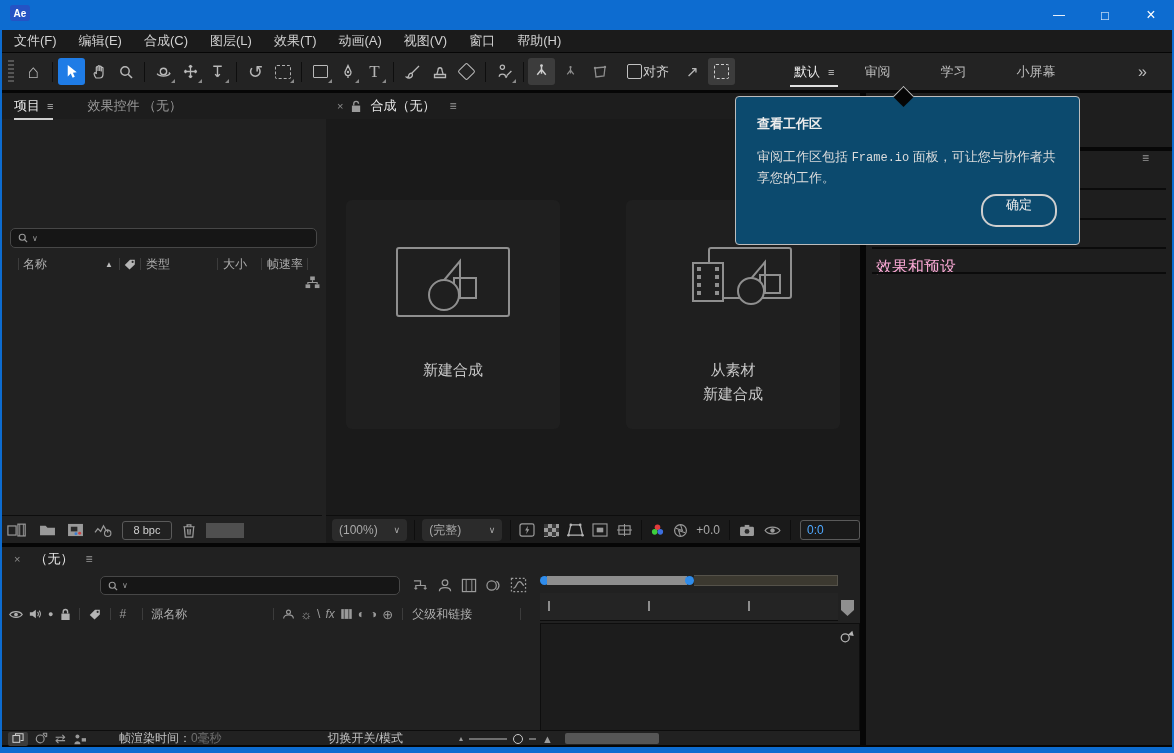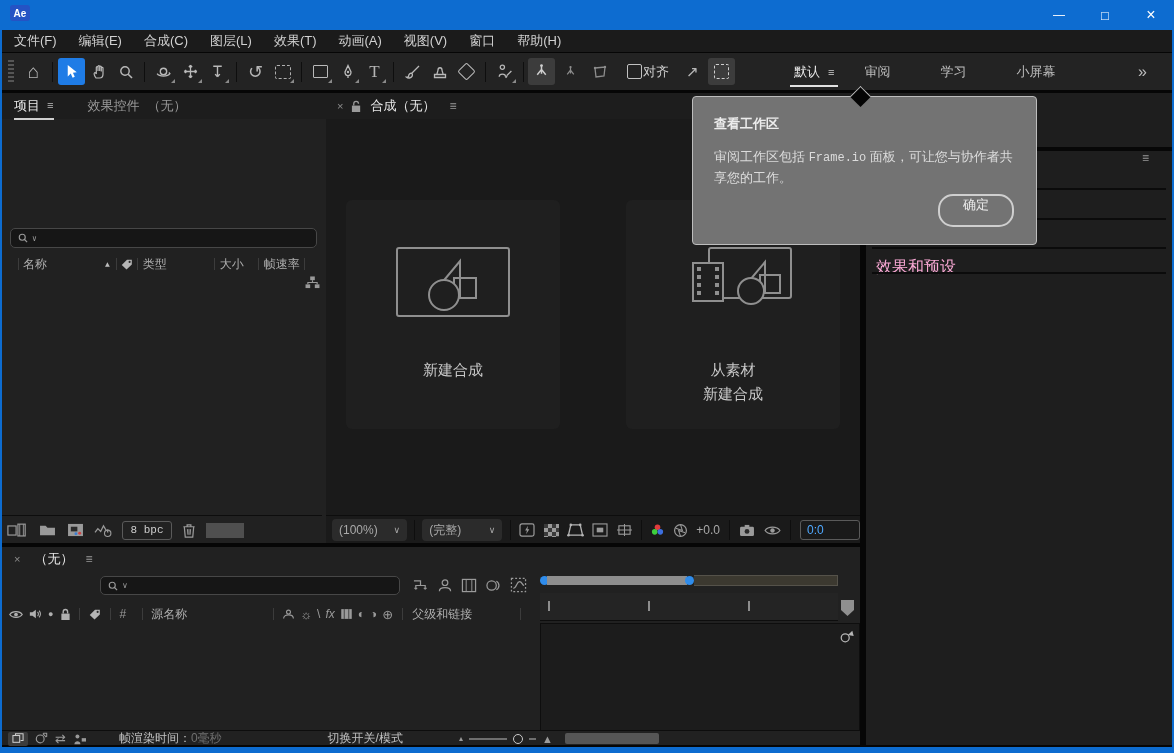--- a/index.html
+++ b/index.html
@@ -24,21 +24,21 @@
   .sepv{width:1px;height:20px;background:#0e0e0e;margin:0 5px;flex:0 0 auto;}
   .searchbox{position:absolute;background:#161616;border:1px solid #474747;border-radius:5px;
              display:flex;align-items:center;padding:0 6px;gap:3px;}
   .colsep{width:1px;height:12px;background:#3c3c3c;}
   .card{position:absolute;width:214px;height:229px;background:#1f1f1f;border-radius:6px;
         display:flex;flex-direction:column;align-items:center;}
   .card .lbl{font-size:15px;color:#c9c9c9;text-align:center;line-height:24px;}
   .ddbtn{height:22px;background:#2b2b2b;border-radius:4px;display:flex;align-items:center;
          justify-content:space-between;padding:0 7px;font-size:12px;color:#a9a9a9;}
   .hr{position:absolute;height:2px;background:#0b0b0b;}
-  .tooltip{position:absolute;left:692px;top:96px;width:345px;height:149px;background:#737373;
+  .tooltip{position:absolute;left:735px;top:96px;width:345px;height:149px;background:#0c4a6e;
            border:1px solid #bdbdbd;border-radius:4px;z-index:60;box-sizing:border-box;}
   .tooltip .arrow{position:absolute;left:160px;top:-8px;width:14px;height:14px;background:#050505;
            border-left:1px solid #bdbdbd;border-top:1px solid #bdbdbd;transform:rotate(45deg);}
   .okbtn{position:absolute;right:22px;top:97px;width:72px;height:29px;border:2px solid #cfcfcf;
          border-radius:15px;background:transparent;color:#ececec;font-size:13px;
          display:flex;align-items:flex-start;justify-content:center;
          font-family:"Liberation Sans","DejaVu Sans",sans-serif;}
   .checker{width:15px;height:13px;background:
      linear-gradient(45deg,#9a9a9a 25%,transparent 25%,transparent 75%,#9a9a9a 75%),
      linear-gradient(45deg,#9a9a9a 25%,#3a3a3a 25%,#3a3a3a 75%,#9a9a9a 75%);
@@ -223,21 +223,21 @@
       </div>
       <div class="row" style="height:37px;padding:0 4px;margin-left:42px;color:#bdbdbd;">
         <span>小屏幕</span>
       </div>
     </div>
     <div class="abs row" style="left:1138px;top:0;height:37px;">
       <span class="glyph" style="font-size:16px;color:#bdbdbd;">»</span>
     </div>
   </div>
 
-  <div class="panel" style="left:2px;top:93px;width:356px;height:450px;font-family:Liberation Mono, monospace;">
+  <div class="panel" style="left:2px;top:93px;width:356px;height:450px;">
     <div class="tabbar">
       <div class="row tab-active" style="margin-left:12px;gap:7px;position:relative;">
         <span>项目</span>
         <span class="glyph" style="font-size:11px;color:#bdbdbd;">≡</span>
         <div class="tab-underline"></div>
       </div>
       <div class="row" style="margin-left:34px;">
         <span>效果控件 （无）</span>
       </div>
     </div>

